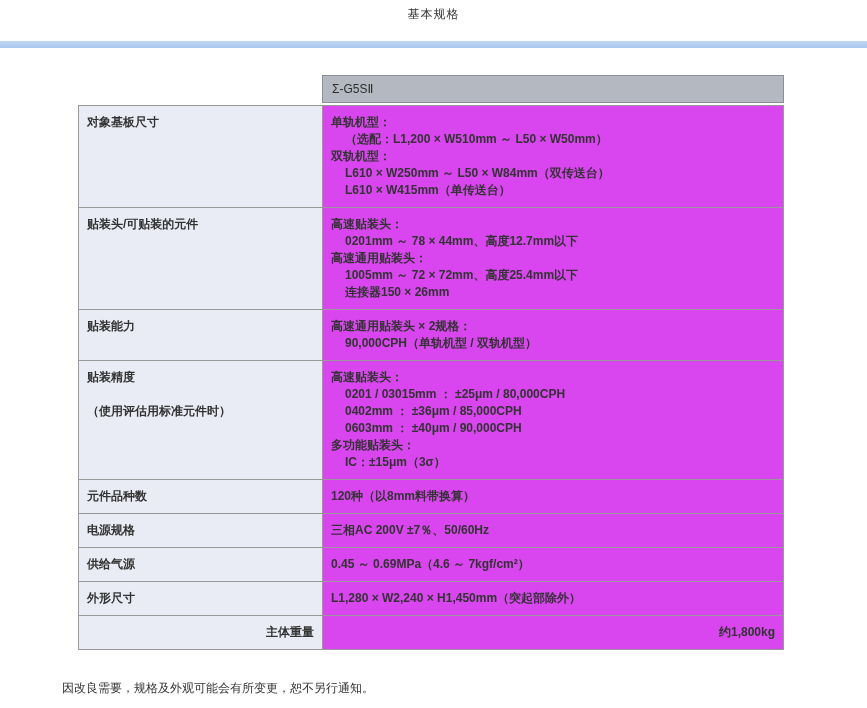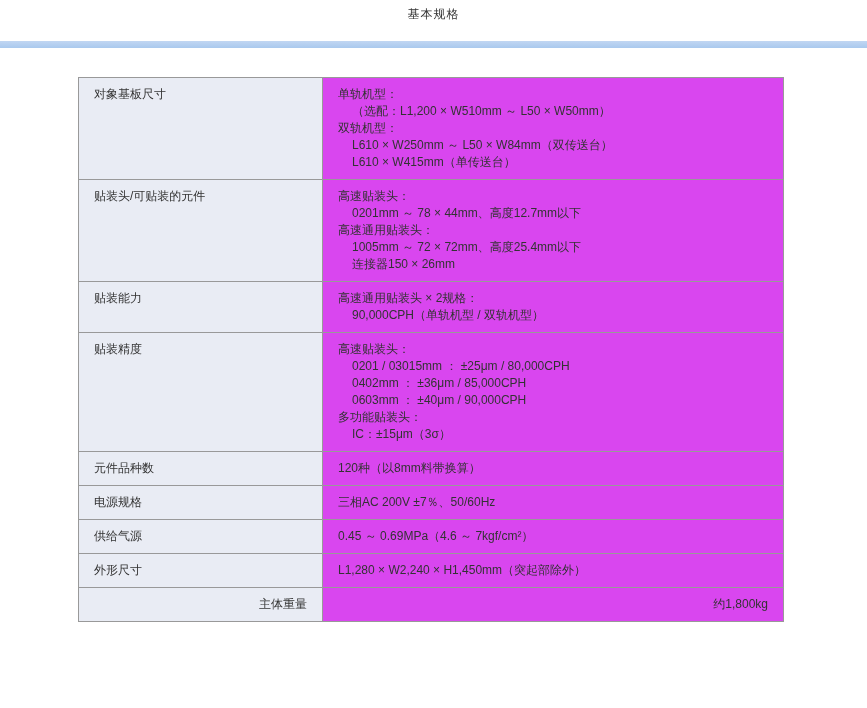--- a/index.html
+++ b/index.html
@@ -56,22 +56,23 @@
   .table-body {
     margin-top: 2px;
     border: 1px solid #999999;
   }
   .trow {
     display: flex;
     border-bottom: 1px solid #999999;
   }
   .trow:last-child { border-bottom: none; text-align: right; }
   .cell {
-    padding: 8px 15px;
+    padding: 8px 8px;
     line-height: 17px;
+    font-weight: bold;
   }
   .label-cell {
     width: 244px;
     flex: none;
     background: #e9ecf4;
     border-right: 1px solid #999999;
   }
   .value-cell {
     flex: 1;
     background: #d946ef;
@@ -87,20 +88,23 @@
   }
 </style>
 </head>
 <body>
 
 <div class="page">
   <div class="page-title">基本规格</div>
   <div class="accent-bar"></div>
 
   <div class="spec-table">
+    <div class="model-header-row">
+      <div class="model-header-cell">Σ-G5SⅡ</div>
+    </div>
     <div class="table-body" id="table-body">
         <div class="trow">
           <div class="cell label-cell">
             <div class="line">对象基板尺寸</div>
           </div>
           <div class="cell value-cell">
             <div class="line indent-0">单轨机型：</div>
             <div class="line indent-1">（选配：L1,200 × W510mm ～ L50 × W50mm）</div>
             <div class="line indent-0">双轨机型：</div>
             <div class="line indent-1">L610 × W250mm ～ L50 × W84mm（双传送台）</div>
@@ -125,20 +129,21 @@
           </div>
           <div class="cell value-cell">
             <div class="line indent-0">高速通用贴装头 × 2规格：</div>
             <div class="line indent-1">90,000CPH（单轨机型 / 双轨机型）</div>
           </div>
         </div>
         <div class="trow">
           <div class="cell label-cell">
             <div class="line">贴装精度</div>
             <div class="line">&nbsp;</div>
+            <div class="line">（使用评估用标准元件时）</div>
           </div>
           <div class="cell value-cell">
             <div class="line indent-0">高速贴装头：</div>
             <div class="line indent-1">0201 / 03015mm ： ±25μm / 80,000CPH</div>
             <div class="line indent-1">0402mm ： ±36μm / 85,000CPH</div>
             <div class="line indent-1">0603mm ： ±40μm / 90,000CPH</div>
             <div class="line indent-0">多功能贴装头：</div>
             <div class="line indent-1">IC：±15μm（3σ）</div>
           </div>
         </div>
@@ -178,13 +183,14 @@
           <div class="cell label-cell">
             <div class="line">主体重量</div>
           </div>
           <div class="cell value-cell">
             <div class="line indent-0">约1,800kg</div>
           </div>
         </div>
       </div>
   </div>
 
+  <p class="footnote">因改良需要，规格及外观可能会有所变更，恕不另行通知。</p>
 </div>
 
 </body></html>

